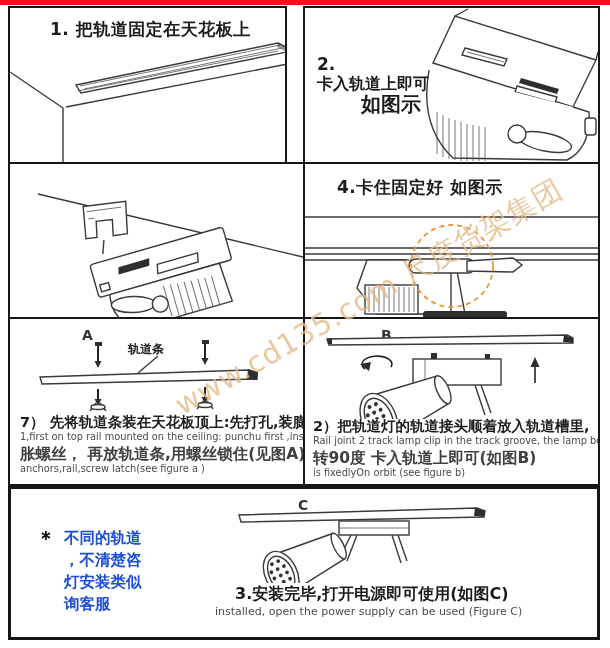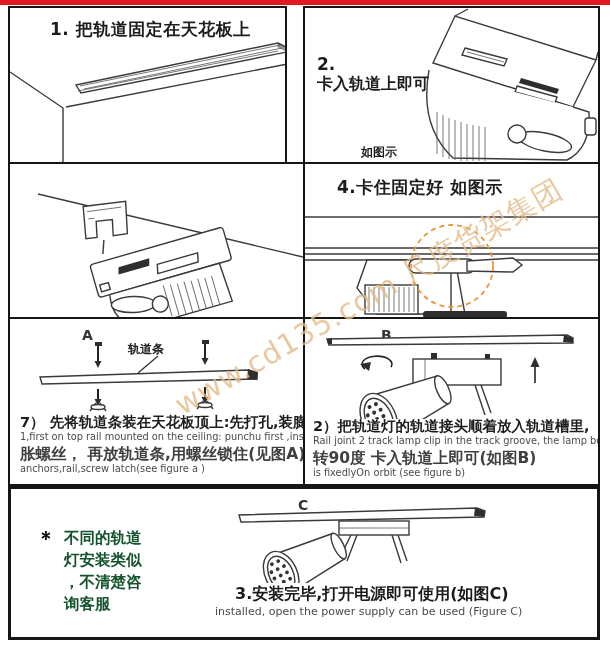--- a/index.html
+++ b/index.html
@@ -13,28 +13,28 @@
   #cell4{left:303px;top:162px;width:297px;height:157px;}
   #cellA{left:8px;top:317px;width:297px;height:169px;}
   #cellB{left:303px;top:317px;width:297px;height:169px;}
   #footerBox{left:8px;top:486px;width:592px;height:154px;border-width:3px;}
   .abs{position:absolute;}
   .zh-title{font-size:17px;color:#1c1c1c;font-weight:600;letter-spacing:0.5px;white-space:nowrap;}
   .fig-label{font-size:14px;color:#333;font-weight:600;}
   .step2-block{line-height:20px;color:#1c1c1c;font-weight:600;}
   .step2-block .num{font-size:17px;}
   .step2-block .l1{font-size:16px;}
-  .step2-block .l2{font-size:12px;padding-left:44px;margin-top:48px;}
+  .step2-block .l2{font-size:20px;padding-left:44px;}
   .txtblock{line-height:1.05;}
   .zh-line{font-size:14.5px;color:#1d1d1d;font-weight:600;white-space:nowrap;letter-spacing:0px;}
   .zh-line2{font-size:15.5px;color:#404040;font-weight:600;white-space:nowrap;margin-top:3px;}
   .en-line{font-size:9.8px;color:#4a4a4a;white-space:nowrap;margin-top:2px;margin-bottom:3px;}
   .note{display:flex;gap:8px;}
   .note .star{font-size:20px;font-weight:700;color:#111;line-height:22px;}
-  .note .lines{font-size:15.5px;font-weight:600;color:#14532d;line-height:22px;}
+  .note .lines{font-size:15.5px;font-weight:600;color:#1d4ed8;line-height:22px;}
   .cap-zh{font-size:16px;font-weight:600;color:#1a1a1a;white-space:nowrap;margin-left:28px;}
   .cap-en{font-size:11px;color:#4a4a4a;white-space:nowrap;}
   .watermark{position:absolute;left:178px;top:388px;transform:rotate(-30deg);
              transform-origin:0 50%;font-size:29px;letter-spacing:1px;
              color:rgba(228,186,136,0.8);white-space:nowrap;z-index:9;pointer-events:none;}
   svg{display:block;}
   .ln{stroke:#3a3a3a;stroke-width:1.4;fill:none;}
   .thin{stroke:#555;stroke-width:0.8;fill:none;}
   .fillw{fill:#ffffff;stroke:#3a3a3a;stroke-width:1.4;}
   .dark{fill:#2e2e2e;stroke:none;}
@@ -214,22 +214,22 @@
       <div class="zh-line2">转90度 卡入轨道上即可(如图B)</div>
       <div class="en-line">is fixedlyOn orbit (see figure b)</div>
     </div>
   </div>
 
   <div class="cell" id="footerBox">
     <div class="abs note" style="left:25px;top:38px">
       <div class="star">＊</div>
       <div class="lines">
         <div>不同的轨道</div>
+        <div>，不清楚咨</div>
         <div>灯安装类似</div>
-        <div>，不清楚咨</div>
         <div>询客服</div>
       </div>
     </div>
     <div class="abs fig-label" style="left:287px;top:8px">C</div>
     <svg class="abs" style="left:178px;top:4px" width="320" height="90" viewBox="0 0 320 90">
       <polygon class="fillw" points="50,22 288,15 296,18 295,24 52,29"></polygon>
       <polygon class="dark" points="286,15 296,18 295,24 285,23"></polygon>
       <rect class="fillw" x="150" y="28" width="70" height="14"></rect>
       <path class="thin" d="M150,35 H220"></path>
       <path class="ln" d="M162,42 L150,66 M168,42 L158,68 M203,42 L212,70 M209,42 L218,68"></path>

